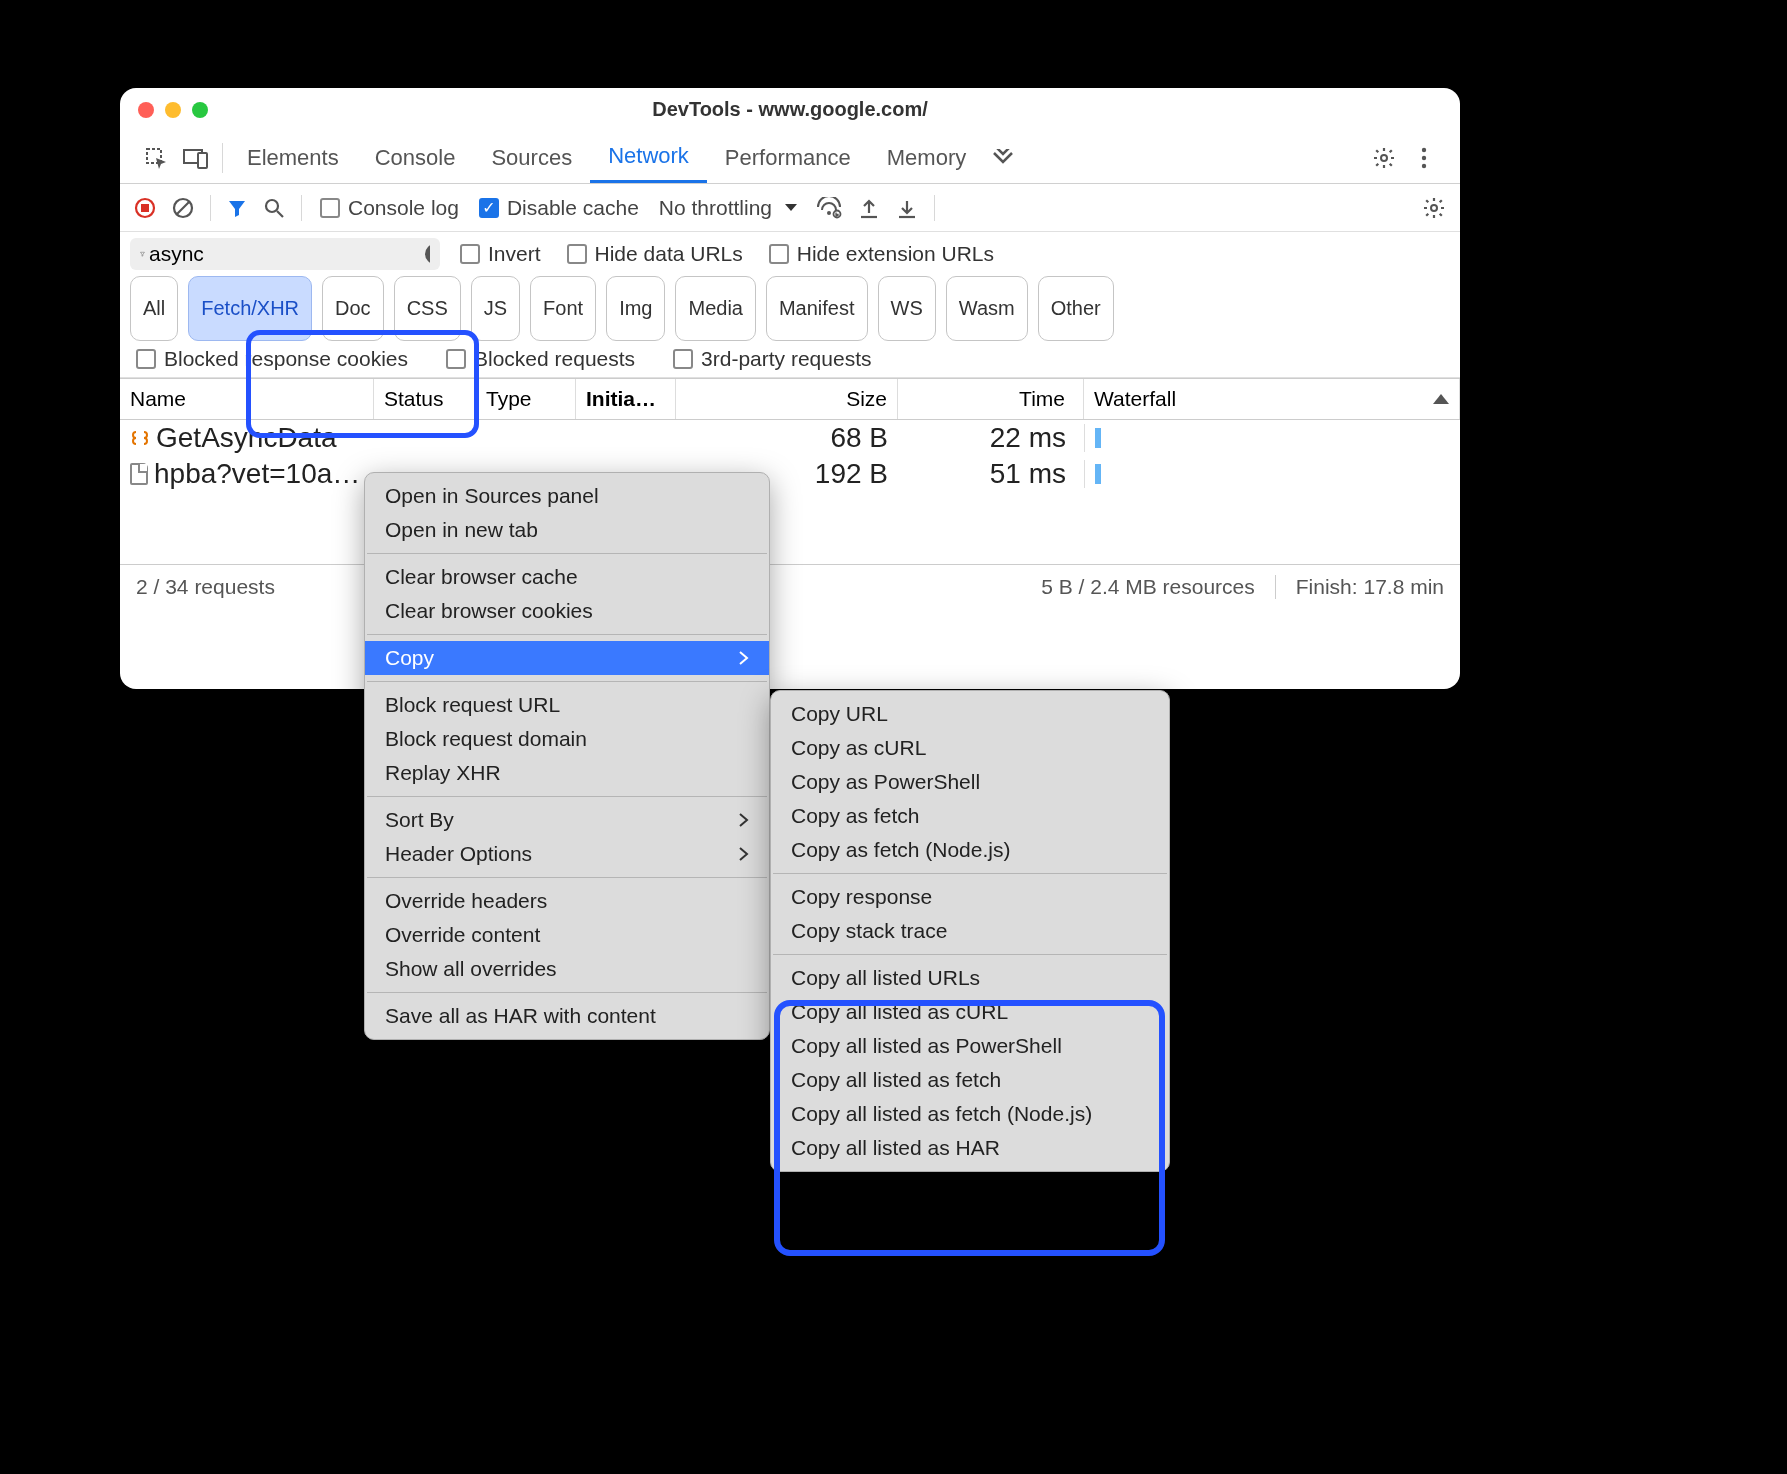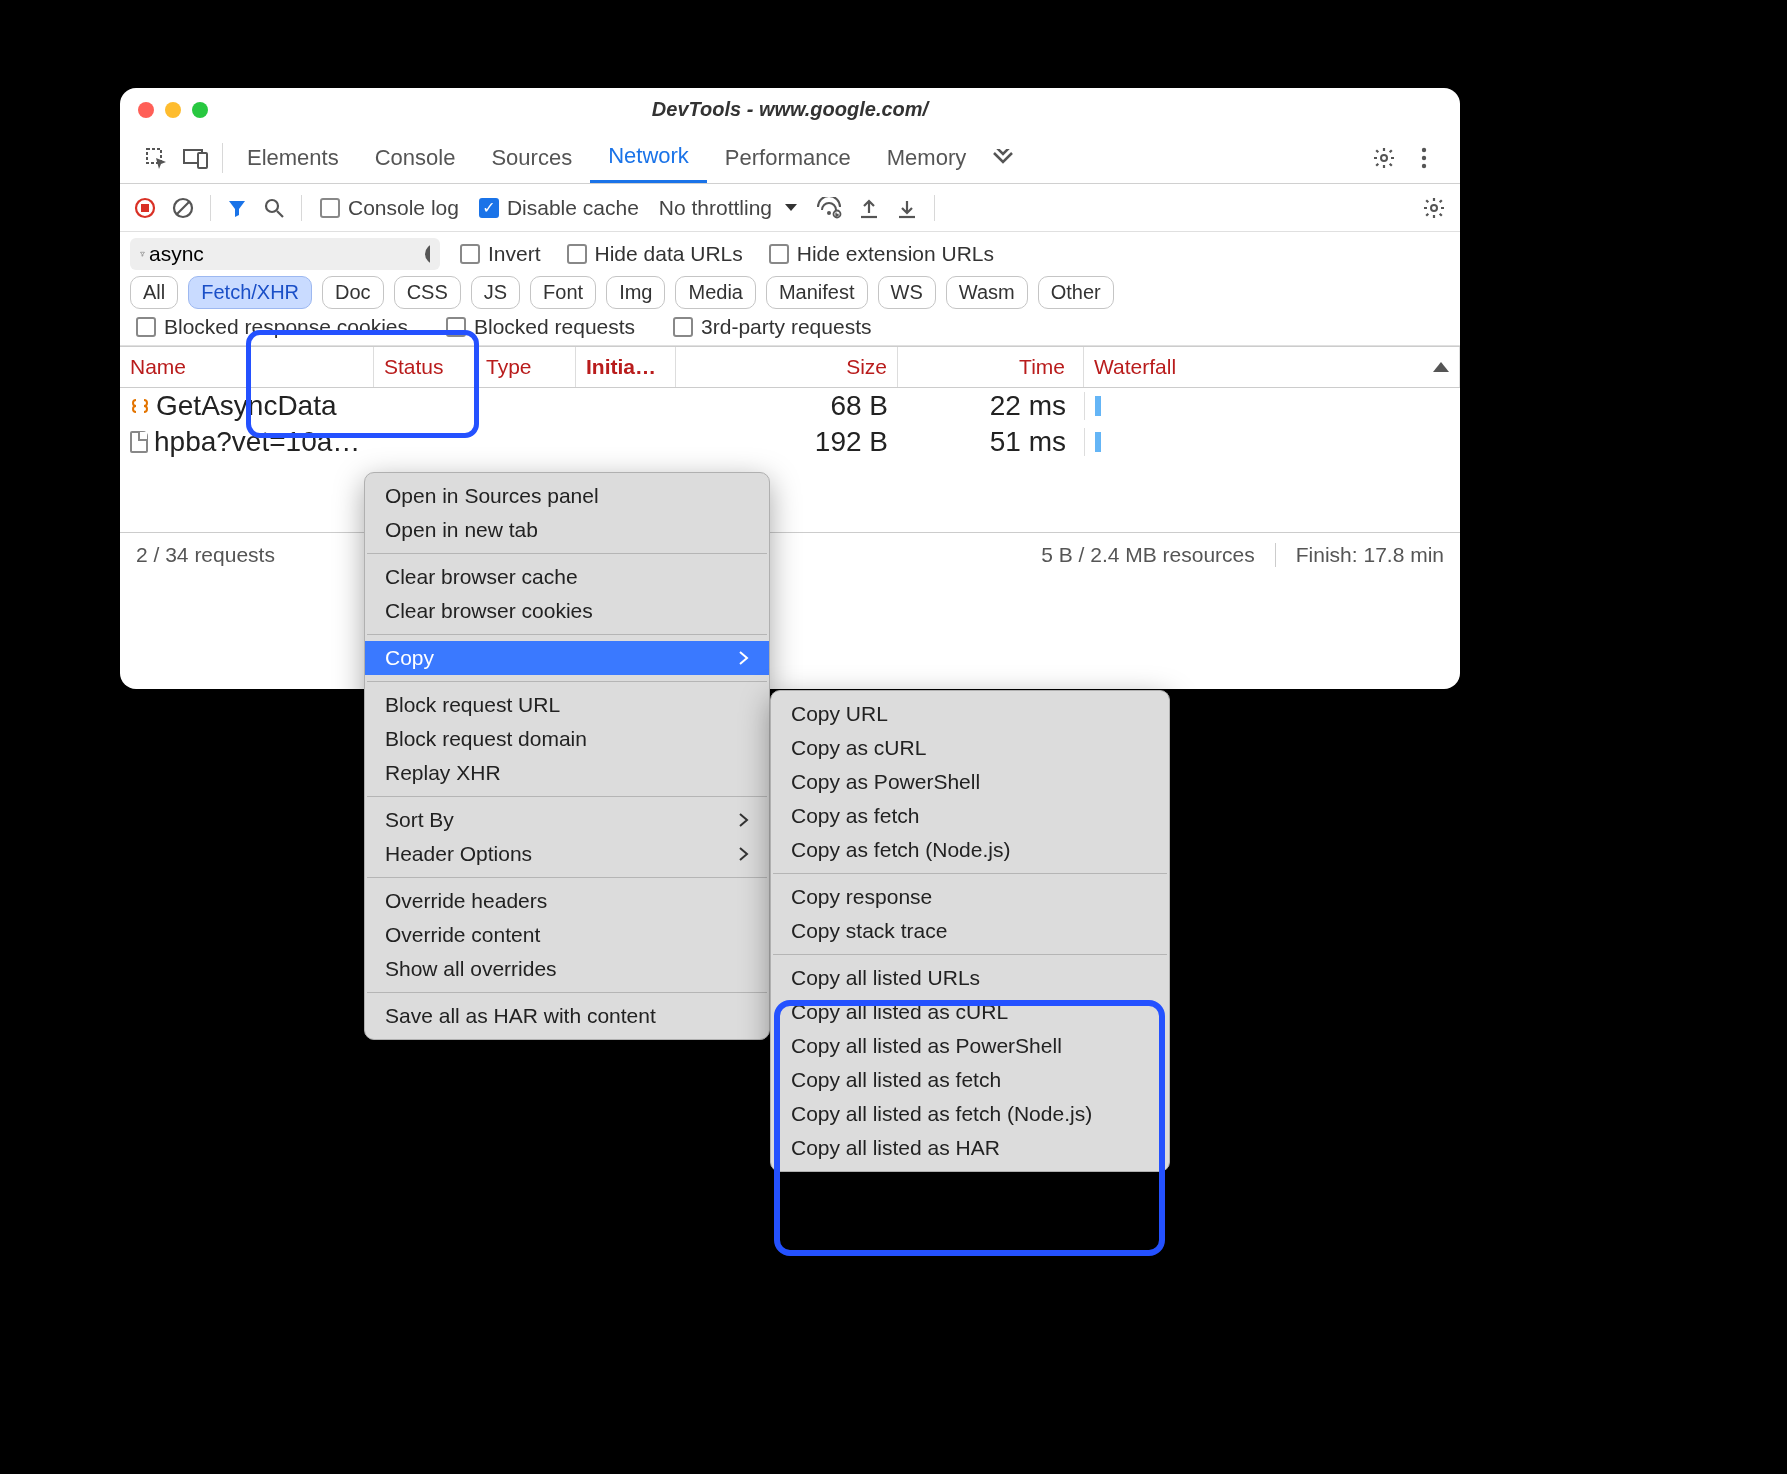--- a/index.html
+++ b/index.html
@@ -15,21 +15,20 @@
     box-shadow: 0 10px 40px rgba(0,0,0,0.5);
     overflow: visible;
   }
   .titlebar {
     height: 44px;
     display: flex;
     align-items: center;
     padding: 0 18px;
     border-bottom: 1px solid transparent;
     position: relative;
-    font-style: italic;
   }
   .traffic { display: flex; gap: 11px; position: absolute; left: 18px; }
   .dot { width: 16px; height: 16px; border-radius: 50%; }
   .dot.red { background: #ff5f57; }
   .dot.yellow { background: #febc2e; }
   .dot.green { background: #28c840; }
   .title-text { margin: 0 auto; font-size: 20px; font-weight: 600; color: #333; }
 
   .tabbar {
     height: 52px;
@@ -93,30 +92,30 @@
   .highlight-box {
     position: absolute;
     border: 5px solid #2451ff;
     border-radius: 14px;
     pointer-events: none;
   }
   .hl1 { left: 126px; top: 242px; width: 233px; height: 108px; }
 
   .filter-pills { display: flex; gap: 10px; flex-wrap: wrap; margin-bottom: 6px; }
   .pill {
-    border: 1px solid #c5c5c5; border-radius: 10px; padding: 4px 12px; font-size: 20px; color: #333; cursor: pointer;
+    border: 1px solid #c5c5c5; border-radius: 10px; padding: 20px 12px; font-size: 20px; color: #333; cursor: pointer;
     background: #fff;
   }
   .pill.active { background: #c9dbff; border-color: #9db8f0; color: #1a4fc7; }
 
   .filterbar .row3 { display: flex; gap: 26px; font-size: 21px; color: #333; }
 
   .table-header {
     display: flex; border-bottom: 1px solid #ccc; border-top: 1px solid #ccc;
-    font-size: 21px; color: #b91c1c;
+    font-size: 21px; color: #000000;
   }
   .table-header > div { padding: 8px 10px; border-right: 1px solid #ddd; }
   .col-name { width: 254px; }
   .col-status { width: 102px; }
   .col-type { width: 100px; }
   .col-init { width: 100px; overflow: hidden; text-overflow: ellipsis; white-space: nowrap; font-weight: bold; }
   .col-size { width: 222px; text-align: right; }
   .col-time { width: 186px; text-align: right; padding-right: 18px !important; }
   .col-waterfall { flex: 1; display: flex; align-items: center; justify-content: space-between; }
 

